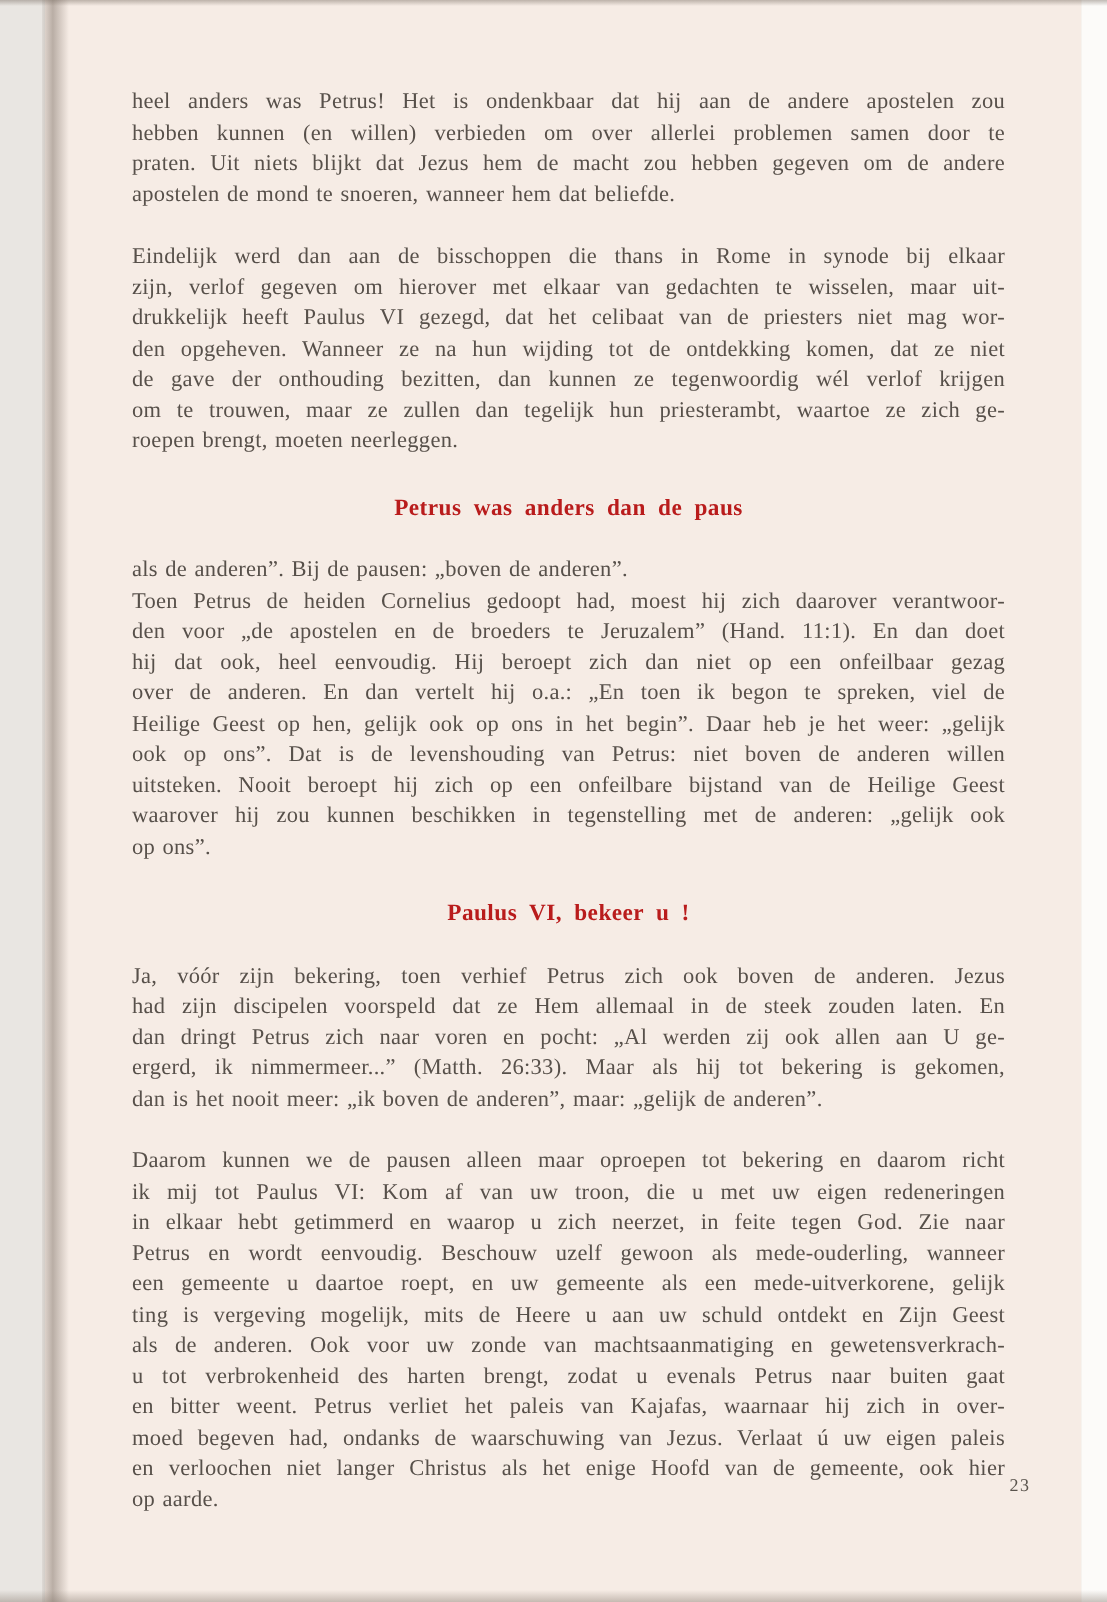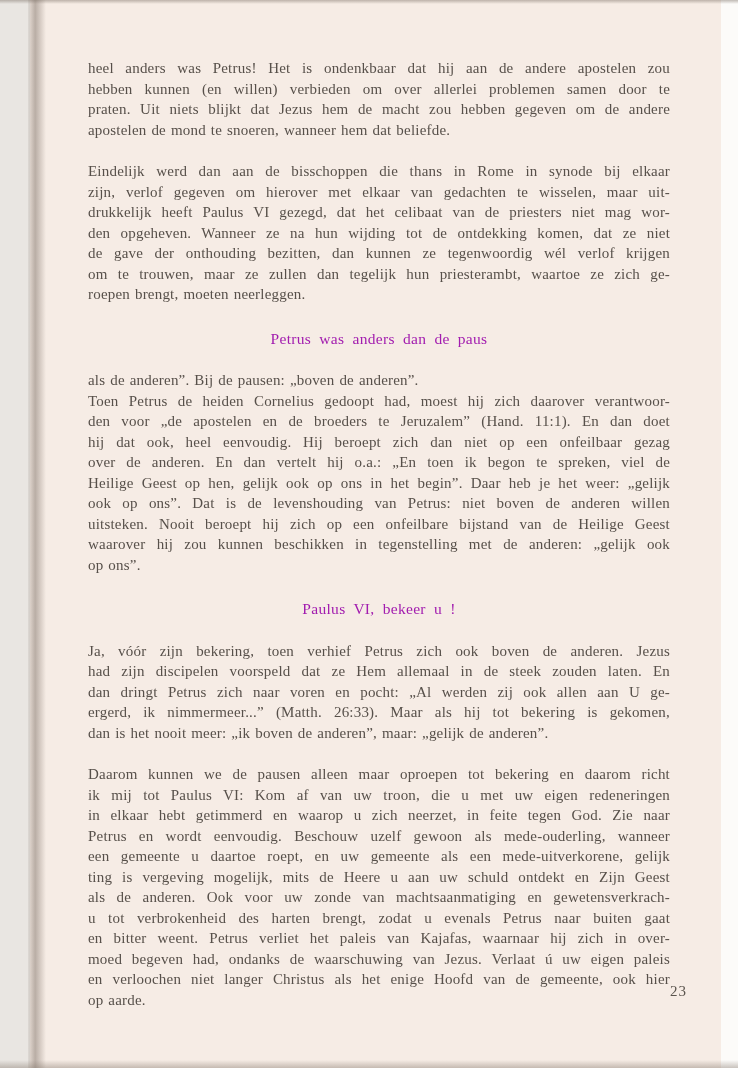--- a/index.html
+++ b/index.html
@@ -51,30 +51,30 @@
     text-align: justify;
     text-align-last: justify;
     word-spacing: 1px;
     white-space: nowrap;
   }
   .line.flush { text-align-last: left; }
   .it { }
   .heading {
     margin: 24px 0 21px 0;
     text-align: center;
-    font-weight: normal;
-    color: #a21caf;
+    font-weight: bold;
+    color: #b91c1c;
     font-size: 15.5px;
     letter-spacing: 0.3px;
     word-spacing: 4px;
   }
   .page-number {
     position: absolute; top: 983px; right: 51px;
     color: #5a544d;
-    font-size: 15px;
+    font-size: 12px;
     letter-spacing: 1px;
   }
 </style>
 </head>
 <body>
 
 <div class="left-strip"></div>
 <div class="book-page"></div>
 <div class="spine-shadow"></div>
 <div class="right-strip"></div>

